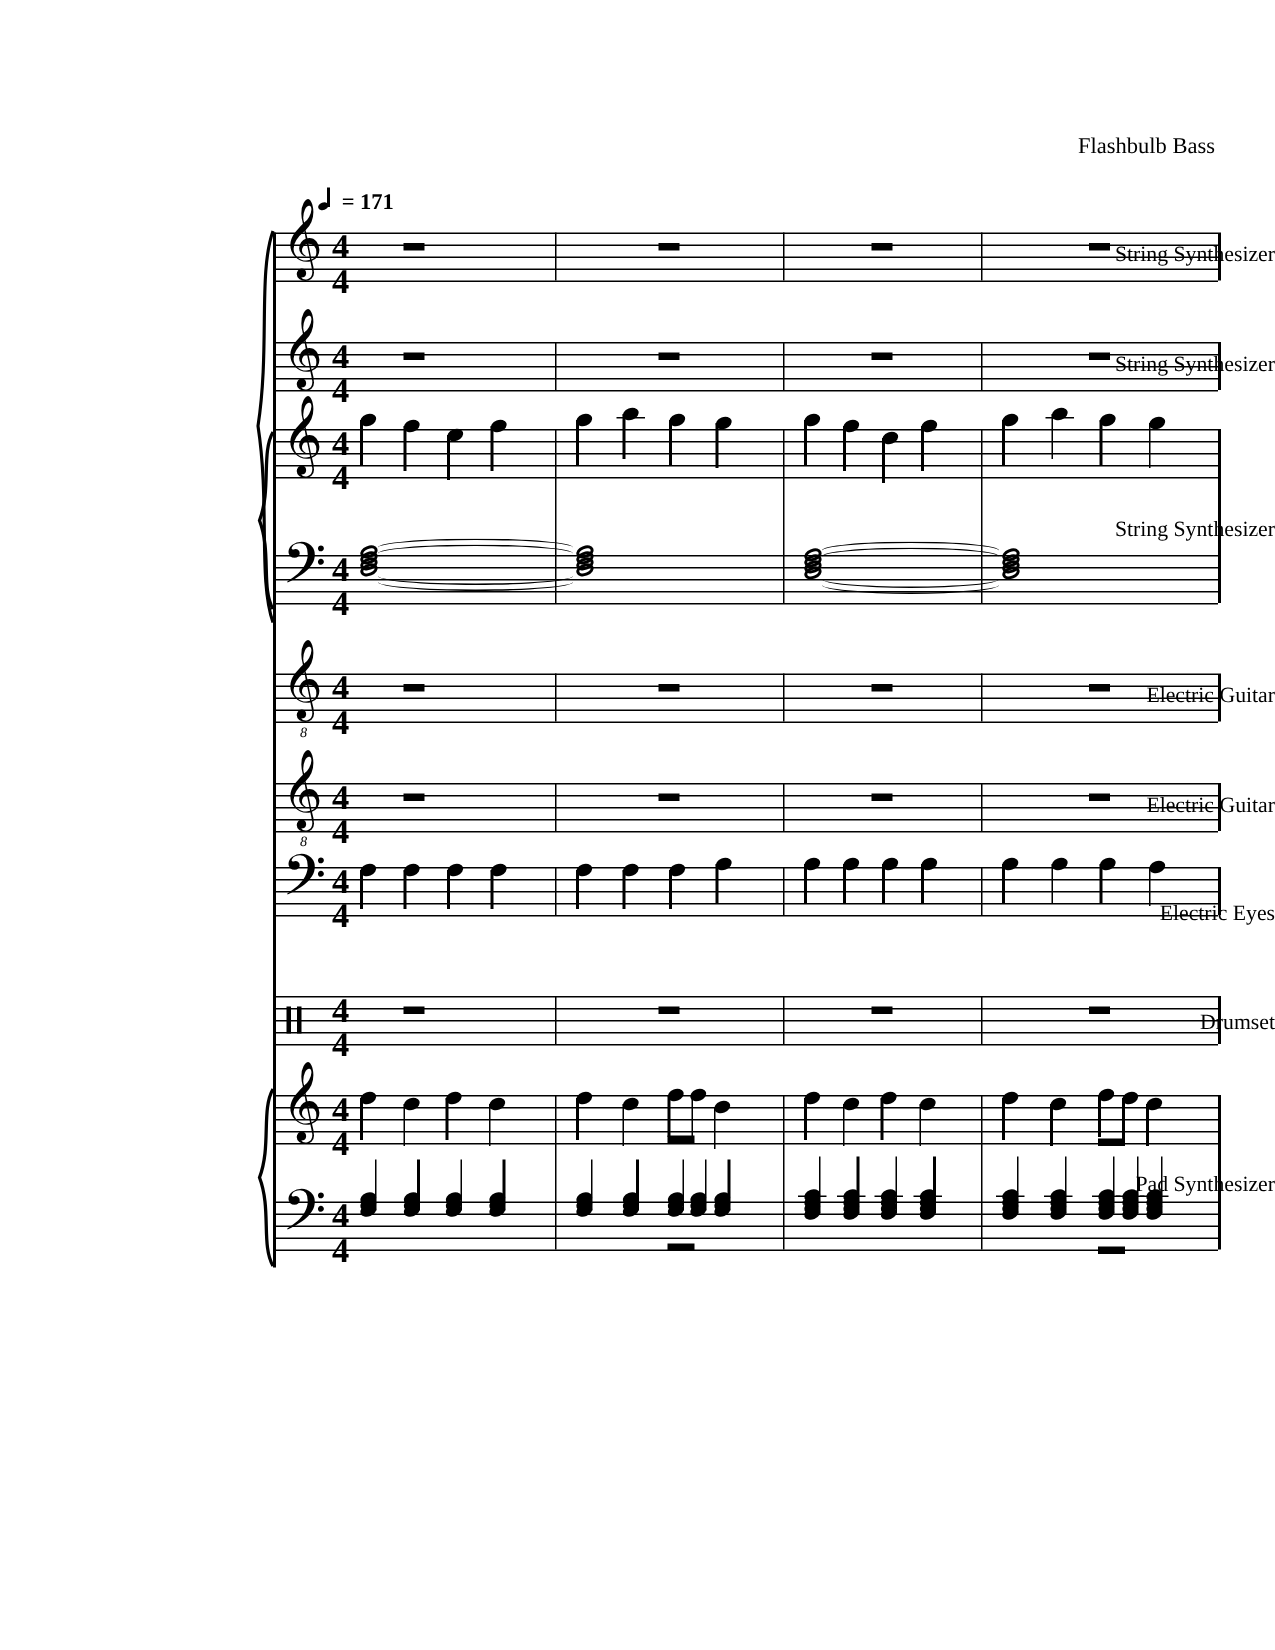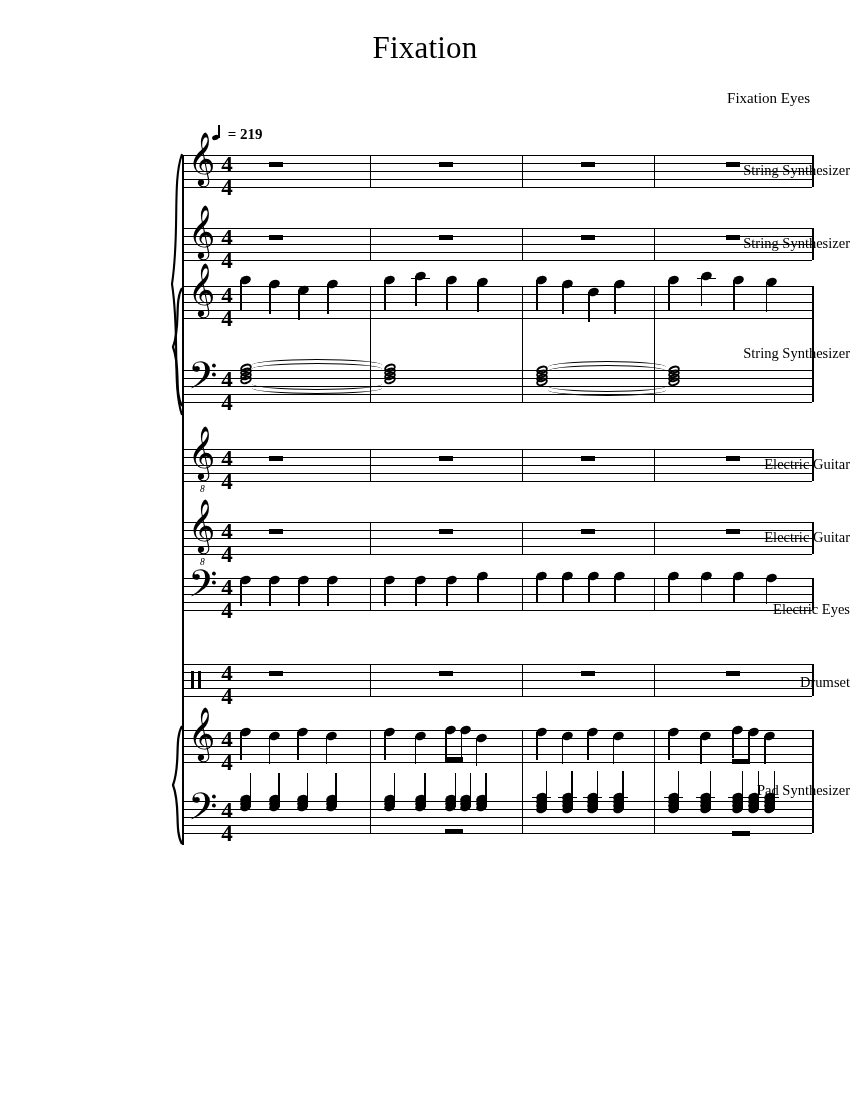--- a/index.html
+++ b/index.html
@@ -185,26 +185,25 @@
   .tie.down {
     border-top: none;
     border-bottom: 1.6px solid #000;
   }
 </style>
 </head>
 <body>
 
 <div id="sheet">
 
-  <div class="title">Fixation</div>
-  <div class="composer">Fixation Eyes</div>
+  <div class="composer">Flashbulb Bass</div>
 
   <div class="tempo">
     <span class="tnote"></span>
-    <span>= 219</span>
+    <span>= 171</span>
   </div>
 
   <div class="inst-label" style="top:162px;">String Synthesizer</div>
   <div class="inst-label" style="top:235px;">String Synthesizer</div>
   <div class="inst-label" style="top:345px;">String Synthesizer</div>
   <div class="inst-label" style="top:456px;">Electric Guitar</div>
   <div class="inst-label" style="top:529px;">Electric Guitar</div>
   <div class="inst-label" style="top:601px;">Electric Eyes</div>
   <div class="inst-label" style="top:674px;">Drumset</div>
   <div class="inst-label" style="top:782px;">Pad Synthesizer</div>

